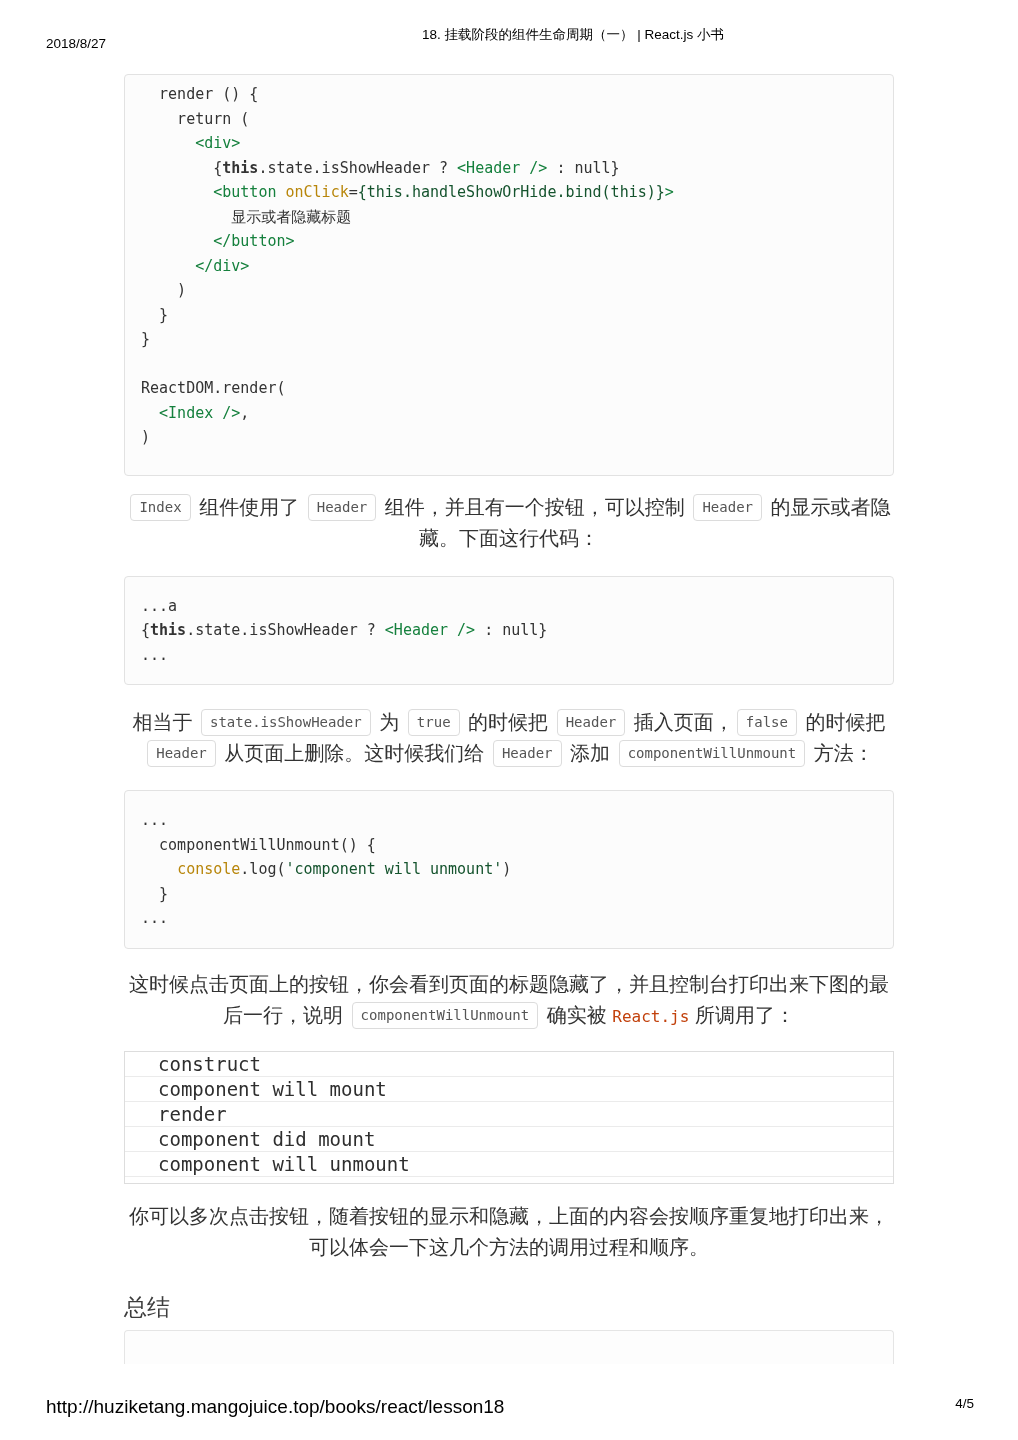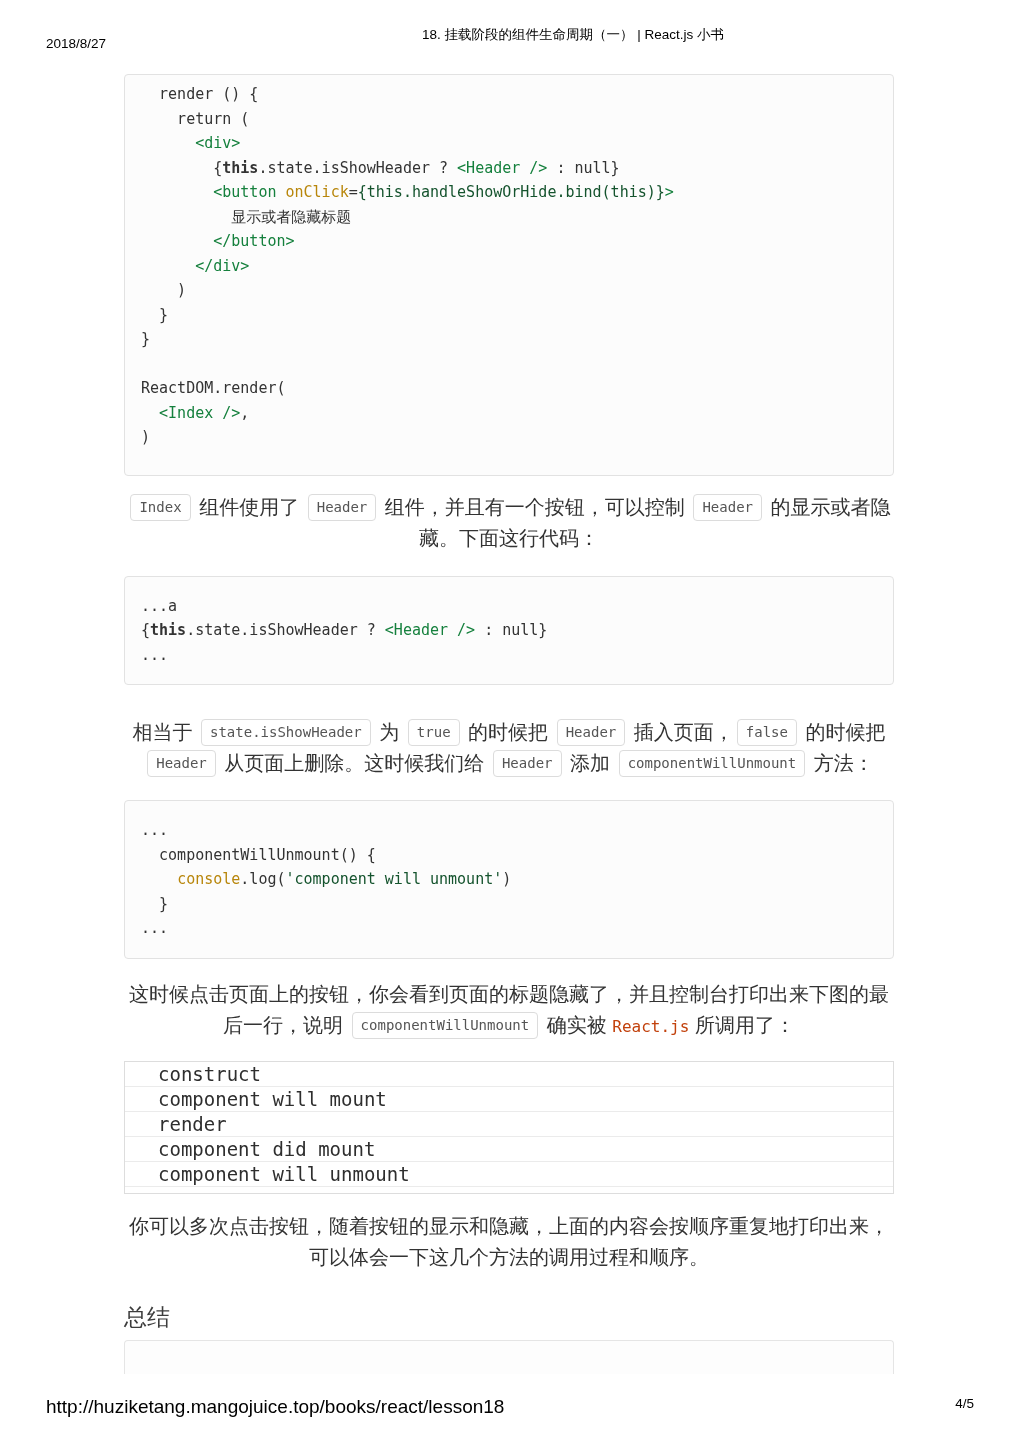--- a/index.html
+++ b/index.html
@@ -81,21 +81,21 @@
 
   .partial-code-block {
     margin-top:7px; height:34px;
     background:#fdfdfd; border:1px solid #e5e5e5; border-bottom:none;
     border-radius:4px 4px 0 0;
   }
 
   
   #p0 { margin-top:16px; }
   #cb1 { margin-top:22px; }
-  #p1 { margin-top:32px; }
+  #p1 { margin-top:22px; }
   #cb2 { margin-top:21px; }
   #p2 { margin-top:20px; }
   #p3 { margin-top:17px; }
 </style>
 </head>
 <body>
 
 <div class="page">
 
   <span class="print-header-date">2018/8/27</span>

